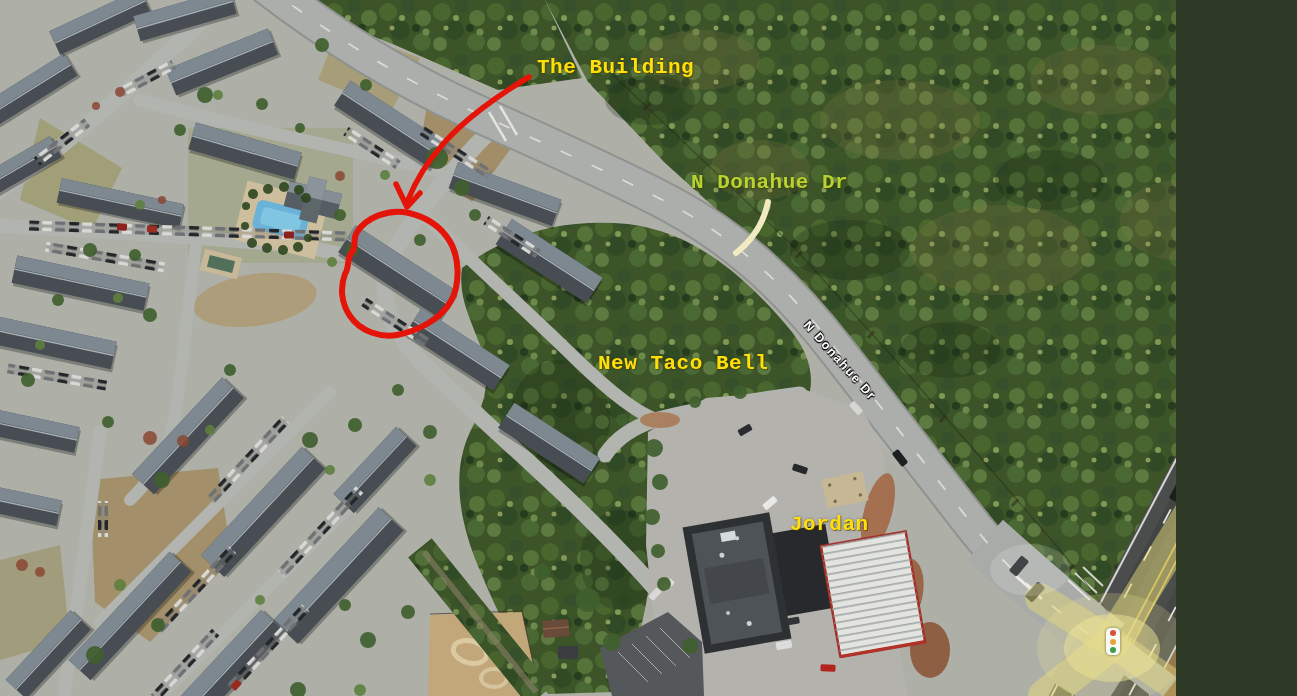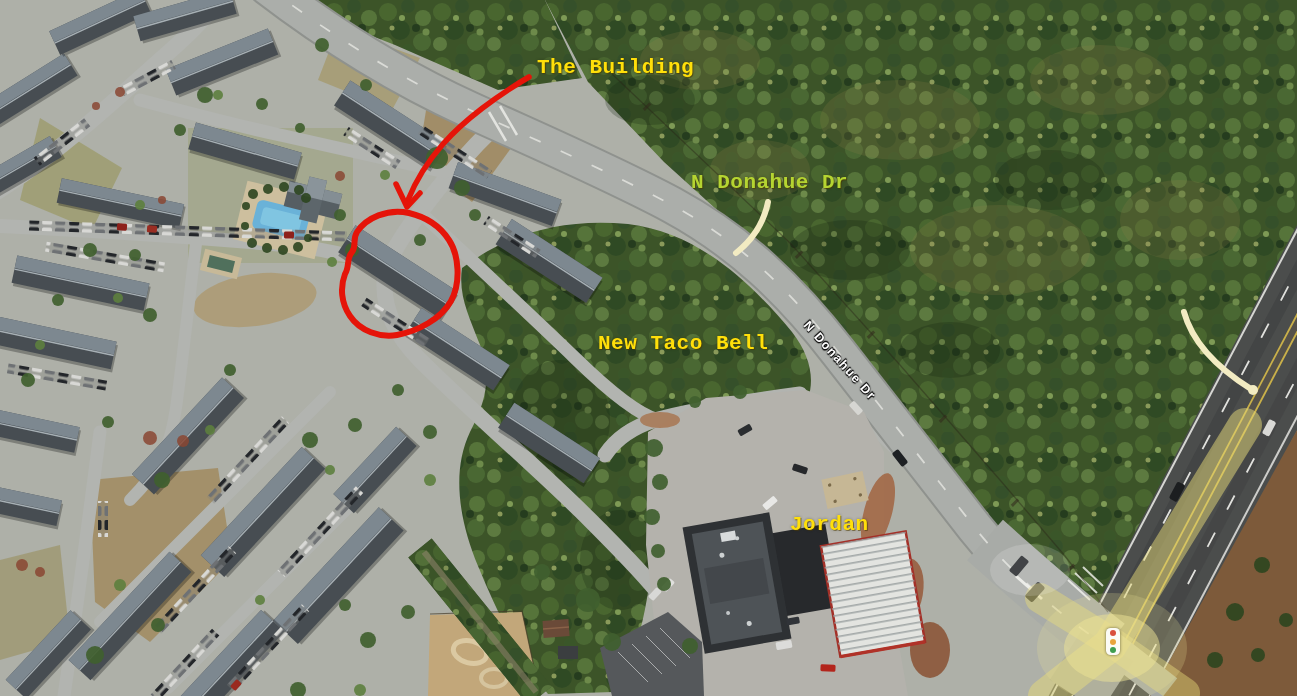--- a/index.html
+++ b/index.html
@@ -1,16 +1,16 @@
 <!DOCTYPE html>
 <html><head>
 <meta charset="utf-8">
 <style>
   html,body{margin:0;padding:0;background:#2e3a26;}
-  #stage{position:relative;width:1297px;height:696px;overflow:hidden;
+  #stage{position:relative;width:1176px;height:696px;overflow:hidden;
          font-family:"Liberation Sans","DejaVu Sans",sans-serif;}
   #scene{position:absolute;left:0;top:0;}
   
   .bs{fill:rgba(0,0,0,.28)} .bb{fill:#474d52} .bt{fill:#7d8890}
   .br{stroke:#a7b0b5;stroke-width:1.4}
   .cars{fill:url(#cars)}
   .tr{fill:#40602f;opacity:.92} .trd{fill:#2c451f;opacity:.9}
   .trl{fill:#5d7f3e;opacity:.9} .trr{fill:#8a4632;opacity:.85}
   .road{stroke:#b2b4b0;fill:none;stroke-linecap:round}
   .mark{stroke:#f4f4f0;fill:none}
@@ -547,21 +547,21 @@
 
   <g fill="none" stroke-linecap="round">
     <path d="M768,202 C764,222 755,238 736,253" stroke="#F2EBC2" stroke-width="6"></path>
     <path d="M1184,312 C1193,345 1219,369 1251,389" stroke="#F2EBC2" stroke-width="6"></path>
     <circle cx="1253" cy="390" r="5" fill="#F2EBC2" stroke="none"></circle>
   </g>
 </svg>
 
 <div class="callout yl" style="left:537px;top:57px">The Building</div>
 <div class="callout gl" style="left:691px;top:172px">N Donahue Dr</div>
-<div class="callout yl" style="left:598px;top:333px">New Taco Bell</div>
+<div class="callout yl" style="left:598px;top:353px">New Taco Bell</div>
 <div class="callout yl" style="left:790px;top:514px">Jordan</div>
 <div class="street-label">N Donahue Dr</div>
 
 <div class="tlight">
   <span class="tl-dot tl-red"></span>
   <span class="tl-dot tl-amber"></span>
   <span class="tl-dot tl-green"></span>
 </div>
 </div>
 

